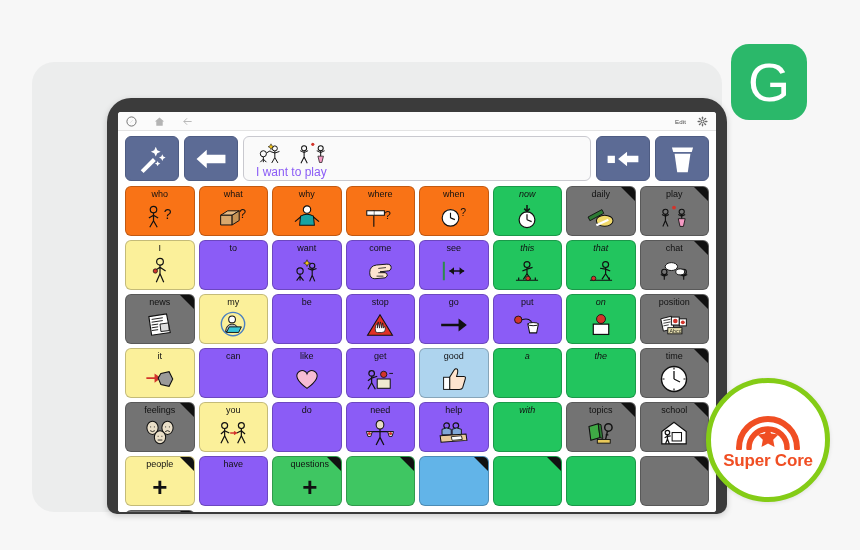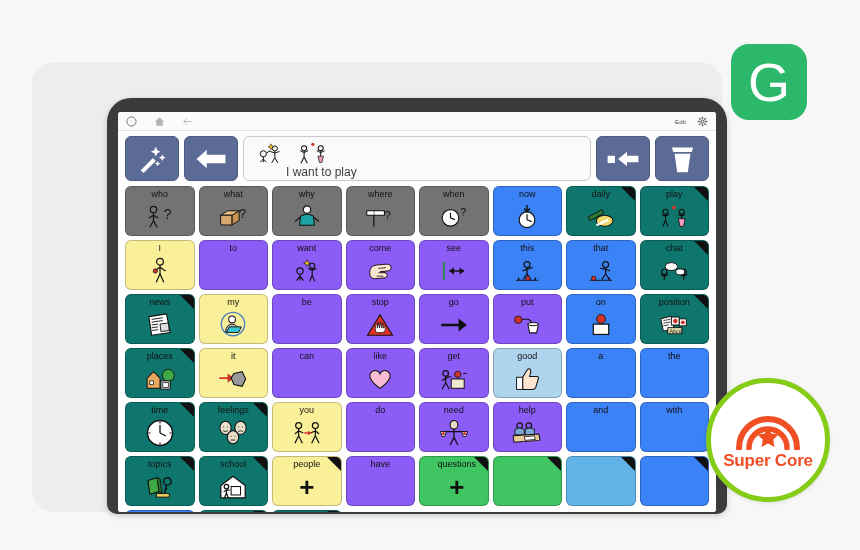--- a/index.html
+++ b/index.html
@@ -52,23 +52,22 @@
     display:flex; align-items:center; justify-content:center;
     border:1px solid #4e5c83;
   }
   .tb-btn svg { display:block; }
   .sentence {
     flex:1; background:#fafafa; border:1px solid #c9c9cf; border-radius:6px;
     position:relative; overflow:hidden; padding:2px 6px 0 6px;
   }
   .sentence .syms { display:flex; gap:13px; height:26px; align-items:flex-end; padding-left:8px;}
   .sentence .txt {
-    font-size:12px; color:#404040; line-height:14px; padding-left:6px;
+    font-size:12px; color:#8b5cf6; line-height:14px; padding-left:6px;
     font-family:"Liberation Sans", sans-serif;
-    margin-left:30px;
   }
 
   
   .grid {
     display:grid; grid-template-columns:repeat(8, 1fr);
     gap:4px; padding:2px 7px 7px 7px; background:#fff;
   }
   .cell {
     position:relative; height:50px; border-radius:6px;
     border:1px solid rgba(0,0,0,.22);
@@ -85,28 +84,28 @@
   }
   .cell .art svg { display:block; }
   .cell.folder::after {
     content:""; position:absolute; top:0; right:0;
     border-style:solid; border-width:0 14px 14px 0;
     border-color:transparent #111 transparent transparent;
   }
   .plus { font-size:26px; line-height:26px; font-weight:bold; color:#111; }
 
   
-  .c-purple { background:#737373; }
+  .c-purple { background:#f97316; }
   .c-yellow { background:#fbf09a; }
   .c-green  { background:#8b5cf6; }
   .c-dgreen { background:#3fc662;padding-left:6px; }
   .c-blue   { background:#aed4ee; }
   .c-mblue  { background:#62b4e8; }
-  .c-white  { background:#3b82f6; }
-  .c-teal   { background:#0f766e; }
+  .c-white  { background:#22c55e;font-style:italic; }
+  .c-teal   { background:#737373; }
 
   
   .gbadge {
     position:absolute; left:731px; top:44px; width:76px; height:76px;
     background:#2bb86a; border-radius:18px;
     display:flex; align-items:center; justify-content:center;
   }
   .gbadge span {
     color:#fff; font-size:54px; line-height:54px; font-weight:300;
     font-family:"Liberation Sans", sans-serif;
@@ -473,33 +472,20 @@
                 <path d="M5 8 L13 6.5 M5 11 L13 9.5 M5 14 L11 12.8" stroke="#111" stroke-width=".9"></path>
                 <rect x="14" y="4" width="9" height="9" fill="#fff" stroke="#111" stroke-width="1.1"></rect>
                 <circle cx="18.5" cy="8.5" r="2.6" fill="#d2342b"></circle>
                 <rect x="23" y="6" width="8" height="8" fill="#fff" stroke="#111" stroke-width="1.1"></rect>
                 <circle cx="27" cy="10" r="2.2" fill="#d2342b"></circle>
                 <rect x="10" y="16" width="16" height="7" fill="#e8e0b0" stroke="#111" stroke-width="1"></rect>
                 <text x="12" y="22" font-family="Liberation Sans, sans-serif" font-size="6" fill="#111">Abcd</text>
               </svg>
             </div>
           </div>
-          <div class="cell c-teal folder">
-            <div class="lbl">places</div>
-            <div class="art">
-              <svg width="30" height="24" viewBox="0 0 32 26">
-                <path d="M2 12 L9 5 L16 12 L16 23 L2 23 Z" fill="#e8a860" stroke="#111" stroke-width="1.1"></path>
-                <rect x="5" y="15" width="4" height="4" fill="#fff" stroke="#111" stroke-width=".8"></rect>
-                <circle cx="25" cy="9" r="6.5" fill="#3fa845" stroke="#111" stroke-width="1"></circle>
-                <path d="M24 15 L24 23 L27 23 L27 15 Z" fill="#8a5a2b" stroke="#111" stroke-width=".8"></path>
-                <rect x="17" y="15" width="10" height="9" fill="#d8d8d8" stroke="#111" stroke-width="1"></rect>
-                <rect x="19" y="17" width="6" height="5" fill="#fff" stroke="#111" stroke-width=".8"></rect>
-              </svg>
-            </div>
-          </div>
           <div class="cell c-yellow">
             <div class="lbl">it</div>
             <div class="art">
               <svg width="30" height="20" viewBox="0 0 32 22">
                 <path d="M1 10 L12 10" stroke="#d2342b" stroke-width="1.8"></path>
                 <path d="M10 5 L17 10 L10 15 Z" fill="#d2342b"></path>
                 <path d="M17 5 L26 3 L30 11 L26 19 L17 17 L14 10 Z" fill="#9a9a9a" stroke="#111" stroke-width="1.2"></path>
               </svg>
             </div>
           </div>
@@ -612,24 +598,20 @@
                   <path d="M8 8 L8 14"></path>
                   <circle cx="18" cy="5" r="3"></circle>
                   <path d="M18 8 L18 14"></path>
                 </g>
                 <path d="M3 9 Q8 6 13 9 L13 15 L3 15 Z" fill="#7fa8d8" stroke="#111" stroke-width="1"></path>
                 <path d="M14 9 Q19 6 24 9 L24 15 L14 15 Z" fill="#7fa8d8" stroke="#111" stroke-width="1"></path>
                 <path d="M1 16 L29 14 L30 21 L2 23 Z" fill="#e8c99a" stroke="#111" stroke-width="1.1"></path>
                 <path d="M13 17 L24 16 L25 20 L14 21 Z" fill="#fff" stroke="#111" stroke-width=".9"></path>
               </svg>
             </div>
-          </div>
-          <div class="cell c-white">
-            <div class="lbl">and</div>
-            <div class="art"></div>
           </div>
           <div class="cell c-white">
             <div class="lbl">with</div>
             <div class="art"></div>
           </div>
           <div class="cell c-teal folder">
             <div class="lbl">topics</div>
             <div class="art">
               <svg width="30" height="24" viewBox="0 0 32 26">
                 <path d="M3 6 L13 3 L15 18 L5 21 Z" fill="#3fa845" stroke="#111" stroke-width="1.2"></path>

